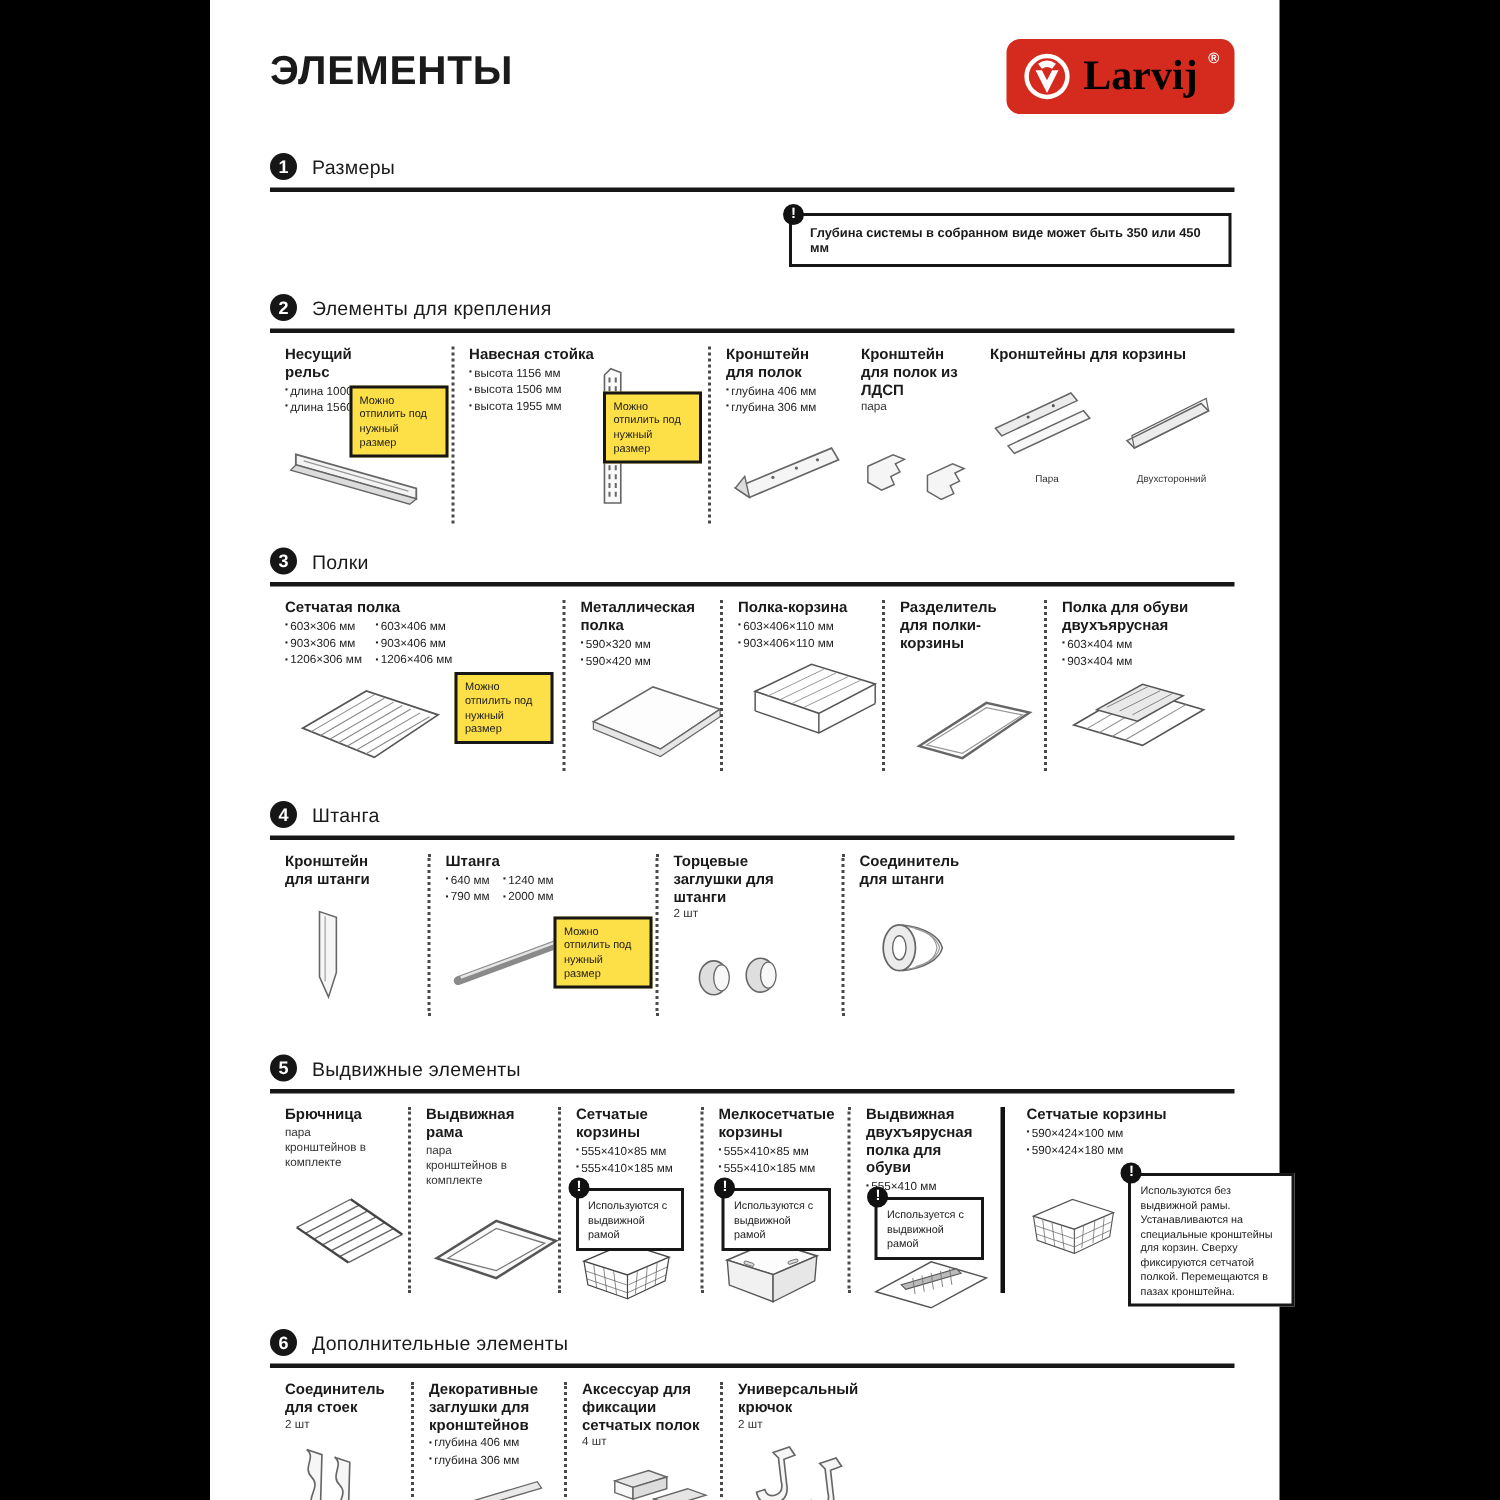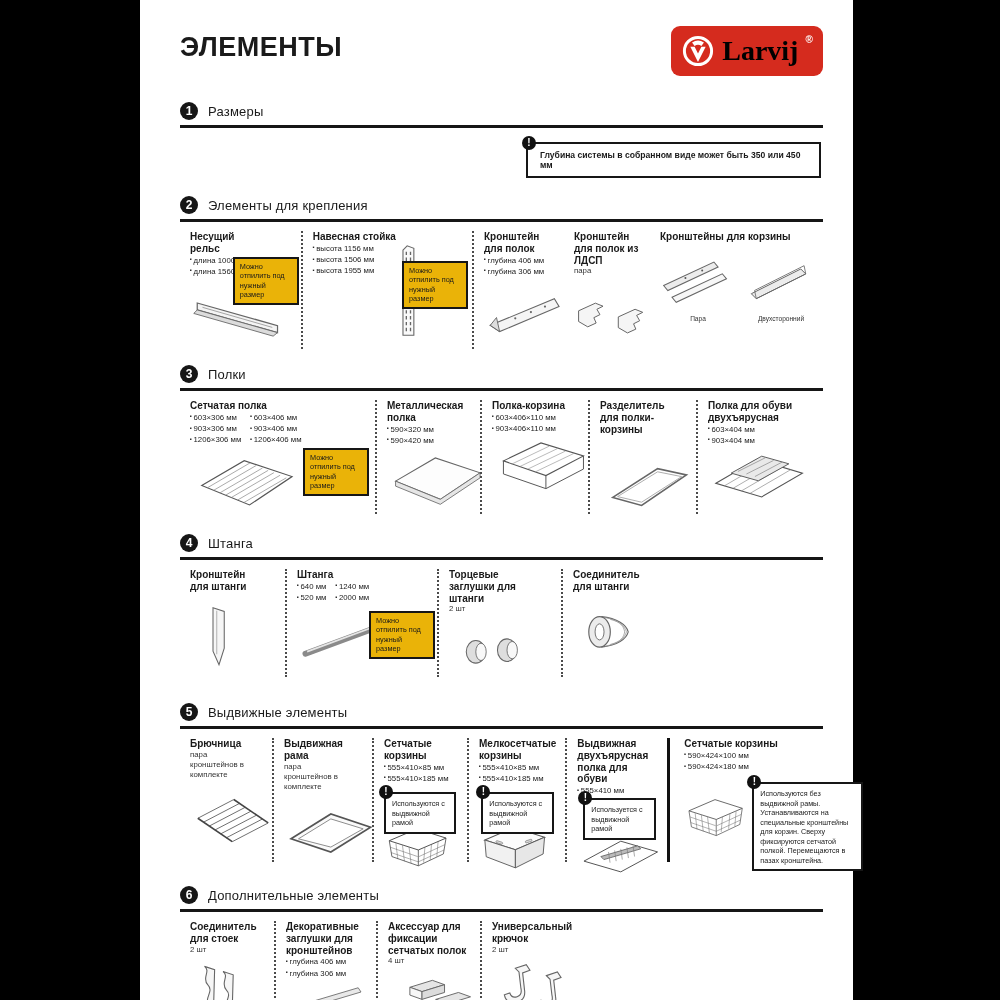--- a/index.html
+++ b/index.html
@@ -37,21 +37,21 @@
   .items-row{display:flex;margin-top:9px;align-items:stretch;}
   .item{padding:0 9px 0 10px;position:relative;box-sizing:border-box;}
   .sep{border-left:2px dotted #4a4a4a;}
   .sep-solid{border-left:3px solid #111;}
   .item-name{font-weight:bold;font-size:10px;line-height:1.18;}
   .spec{display:block;font-size:7.8px;color:#222;line-height:1.45;white-space:nowrap;}
   .spec::before{content:"▪ ";font-size:5.5px;vertical-align:1.5px;color:#222;}
   .specs2{display:flex;gap:9px;}
   .item-sub{font-size:7.8px;color:#333;line-height:1.3;}
   .cut-note{position:absolute;border:2px solid #161616;font-size:7.3px;line-height:1.3;
-            padding:3px 5px;width:52px;background:#eab308;z-index:2;}
+            padding:3px 5px;width:52px;background:#fde047;z-index:2;}
   .warn-box{position:relative;border:2px solid #161616;font-size:7.2px;line-height:1.32;
             padding:5px 5px 4px 6px;background:#fff;z-index:2;}
   .warn-box .excl{top:-9px;left:-7px;}
   .warnrow{display:flex;justify-content:flex-end;margin:8px 2px 0 0;}
   .warnrow .warn-box{width:58px;}
   .illus{display:block;margin-top:6px;}
   .duo{display:flex;gap:12px;align-items:flex-end;margin-top:14px;}
   .fig{text-align:center;}
   .fig-cap{font-size:6.6px;color:#333;margin-top:2px;}
   .row6{display:flex;gap:6px;align-items:flex-start;margin-top:4px;}
@@ -268,21 +268,21 @@
         <svg class="illus" width="30" height="68" viewBox="0 0 40 86" style="margin:10px 0 0 14px;">
           <path d="M12 4 L27 9 L27 58 L20 80 L12 62 Z" fill="#f6f6f6" stroke="#666" stroke-width="1.4"></path>
           <line x1="17" y1="8" x2="17" y2="66" stroke="#999" stroke-width="1"></line>
         </svg>
       </div>
       <div class="item sep" style="width:152px;">
         <div class="item-name">Штанга</div>
         <div class="specs2">
           <div>
             <span class="spec">640 мм</span>
-            <span class="spec">520 мм</span>
+            <span class="spec">790 мм</span>
           </div>
           <div>
             <span class="spec">1240 мм</span>
             <span class="spec">2000 мм</span>
           </div>
         </div>
         <div class="cut-note" style="top:42px;right:2px;">Можно отпилить под нужный размер</div>
         <svg class="illus" width="110" height="54" viewBox="0 0 130 62" style="margin-top:6px;">
           <line x1="10" y1="52" x2="118" y2="12" stroke="#8a8a8a" stroke-width="7" stroke-linecap="round"></line>
           <line x1="12" y1="49.5" x2="116" y2="11" stroke="#e5e5e5" stroke-width="2"></line>

